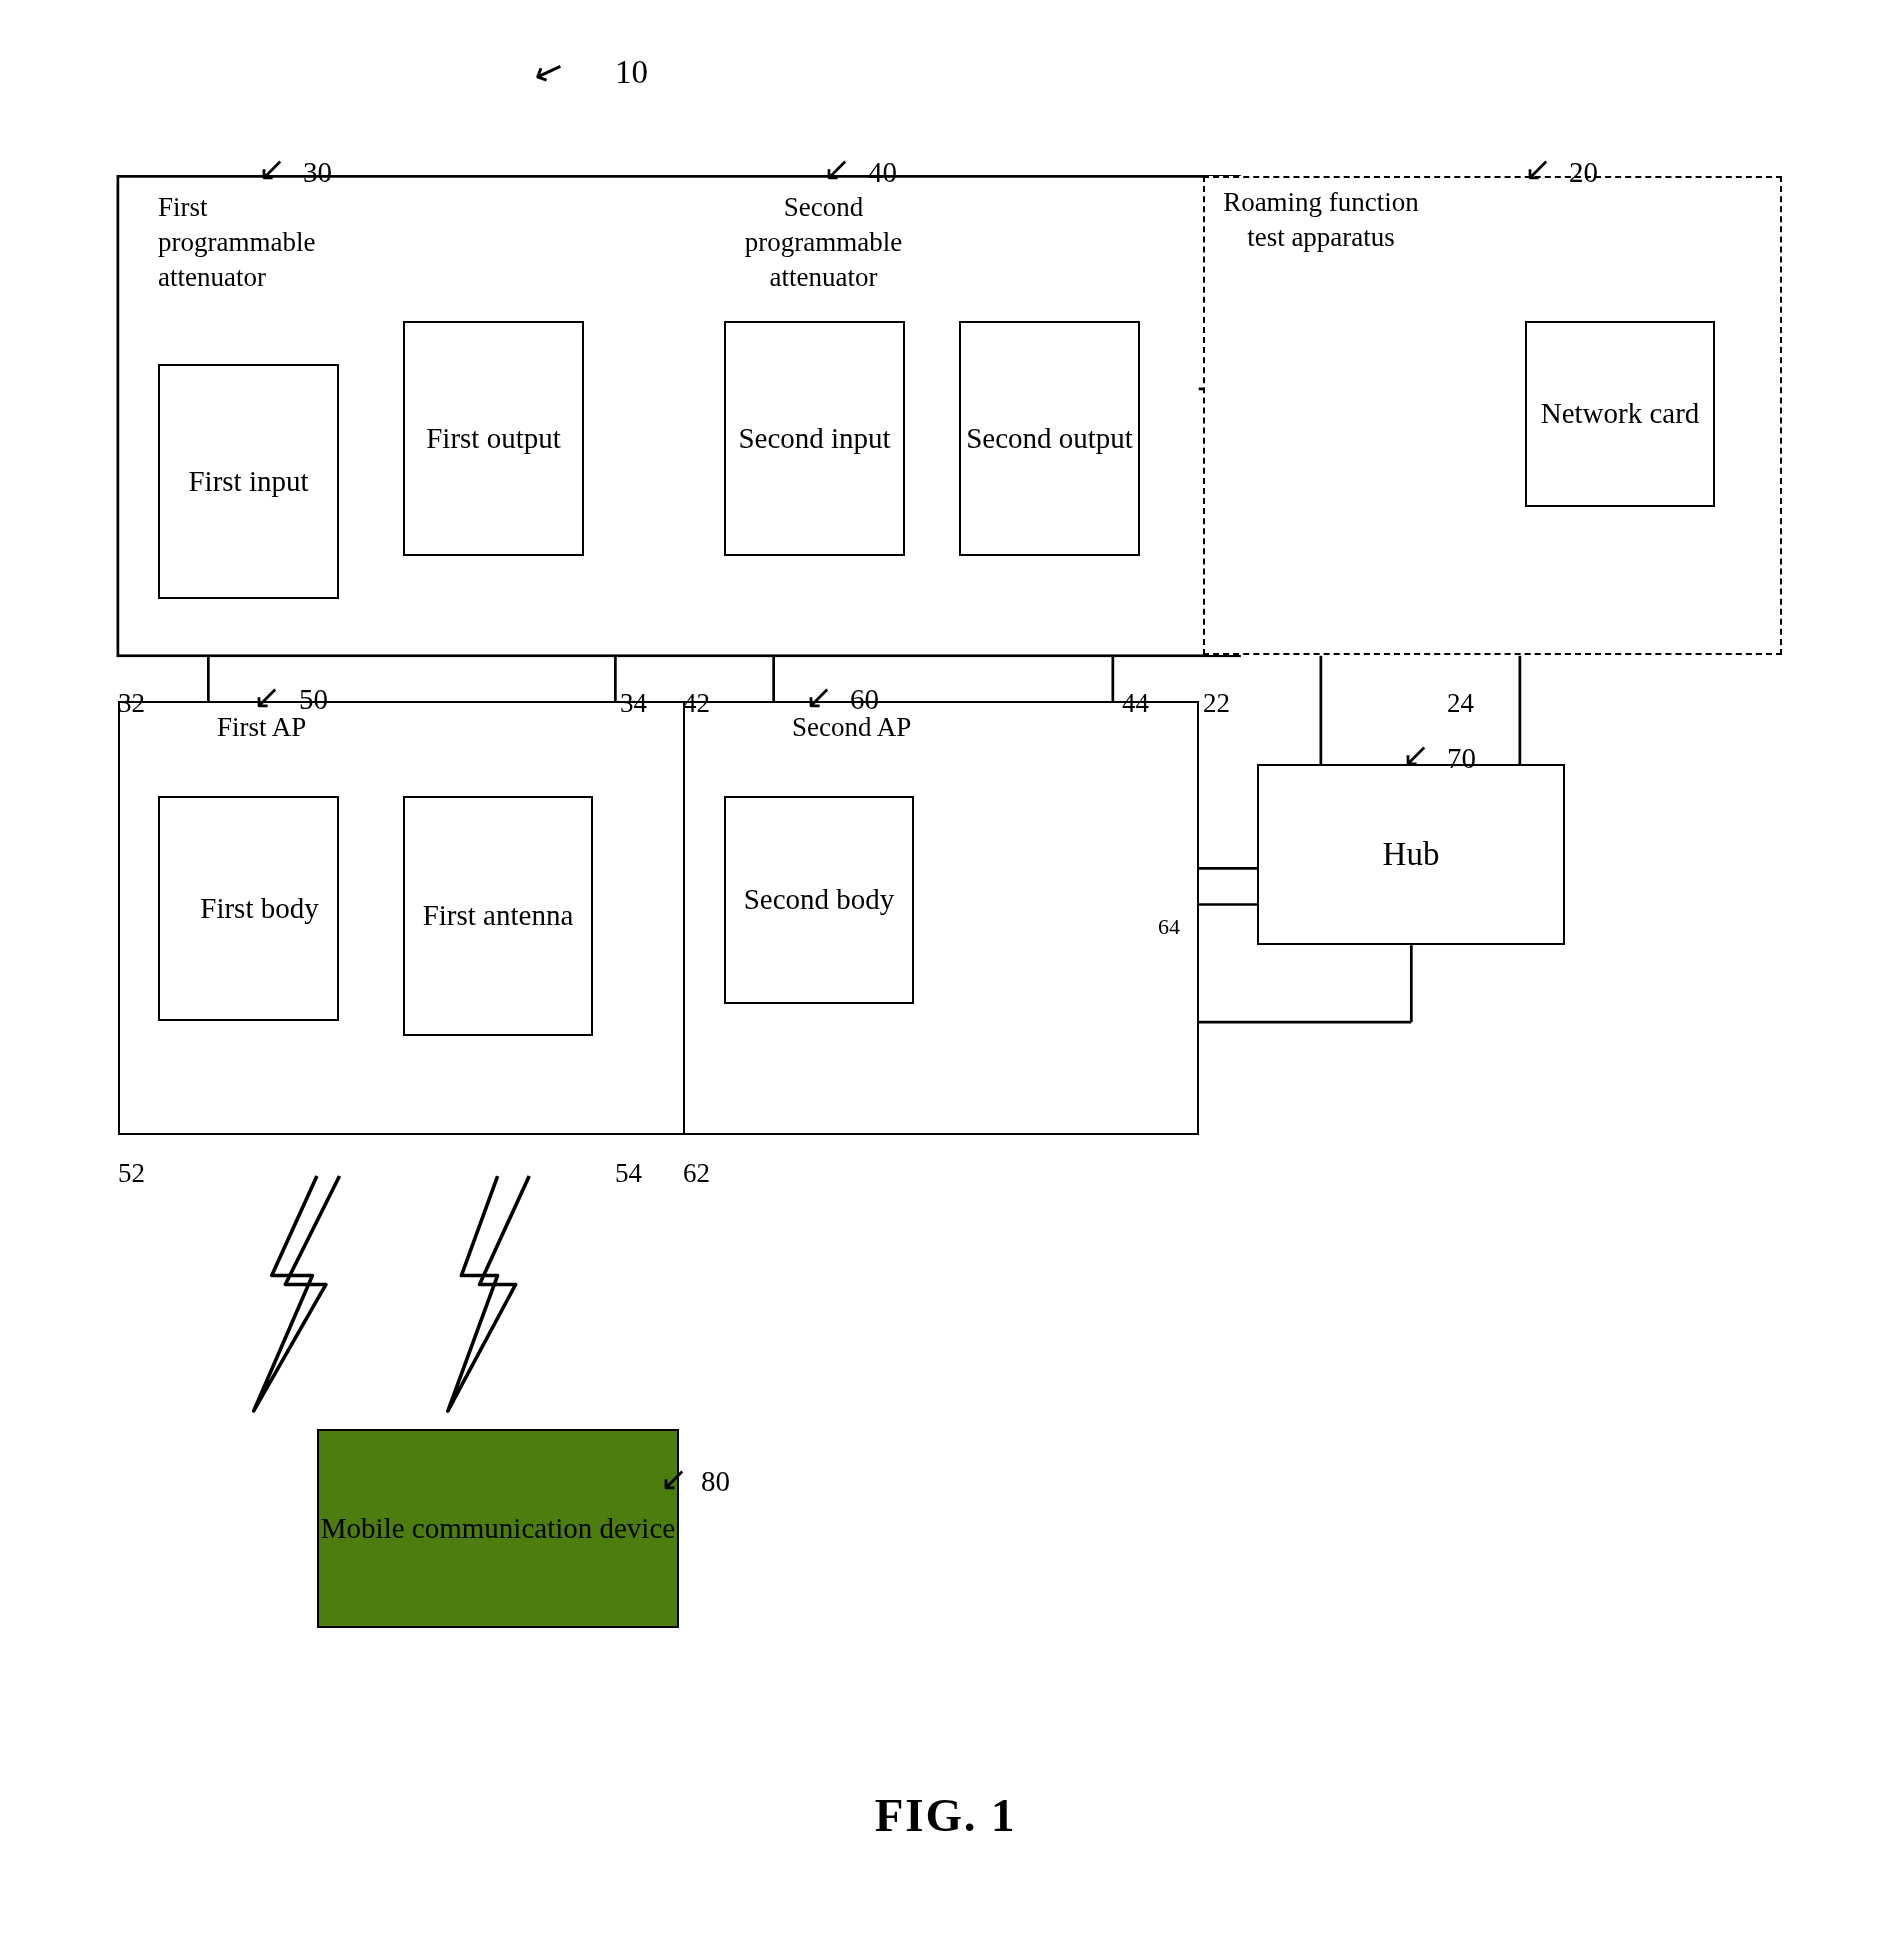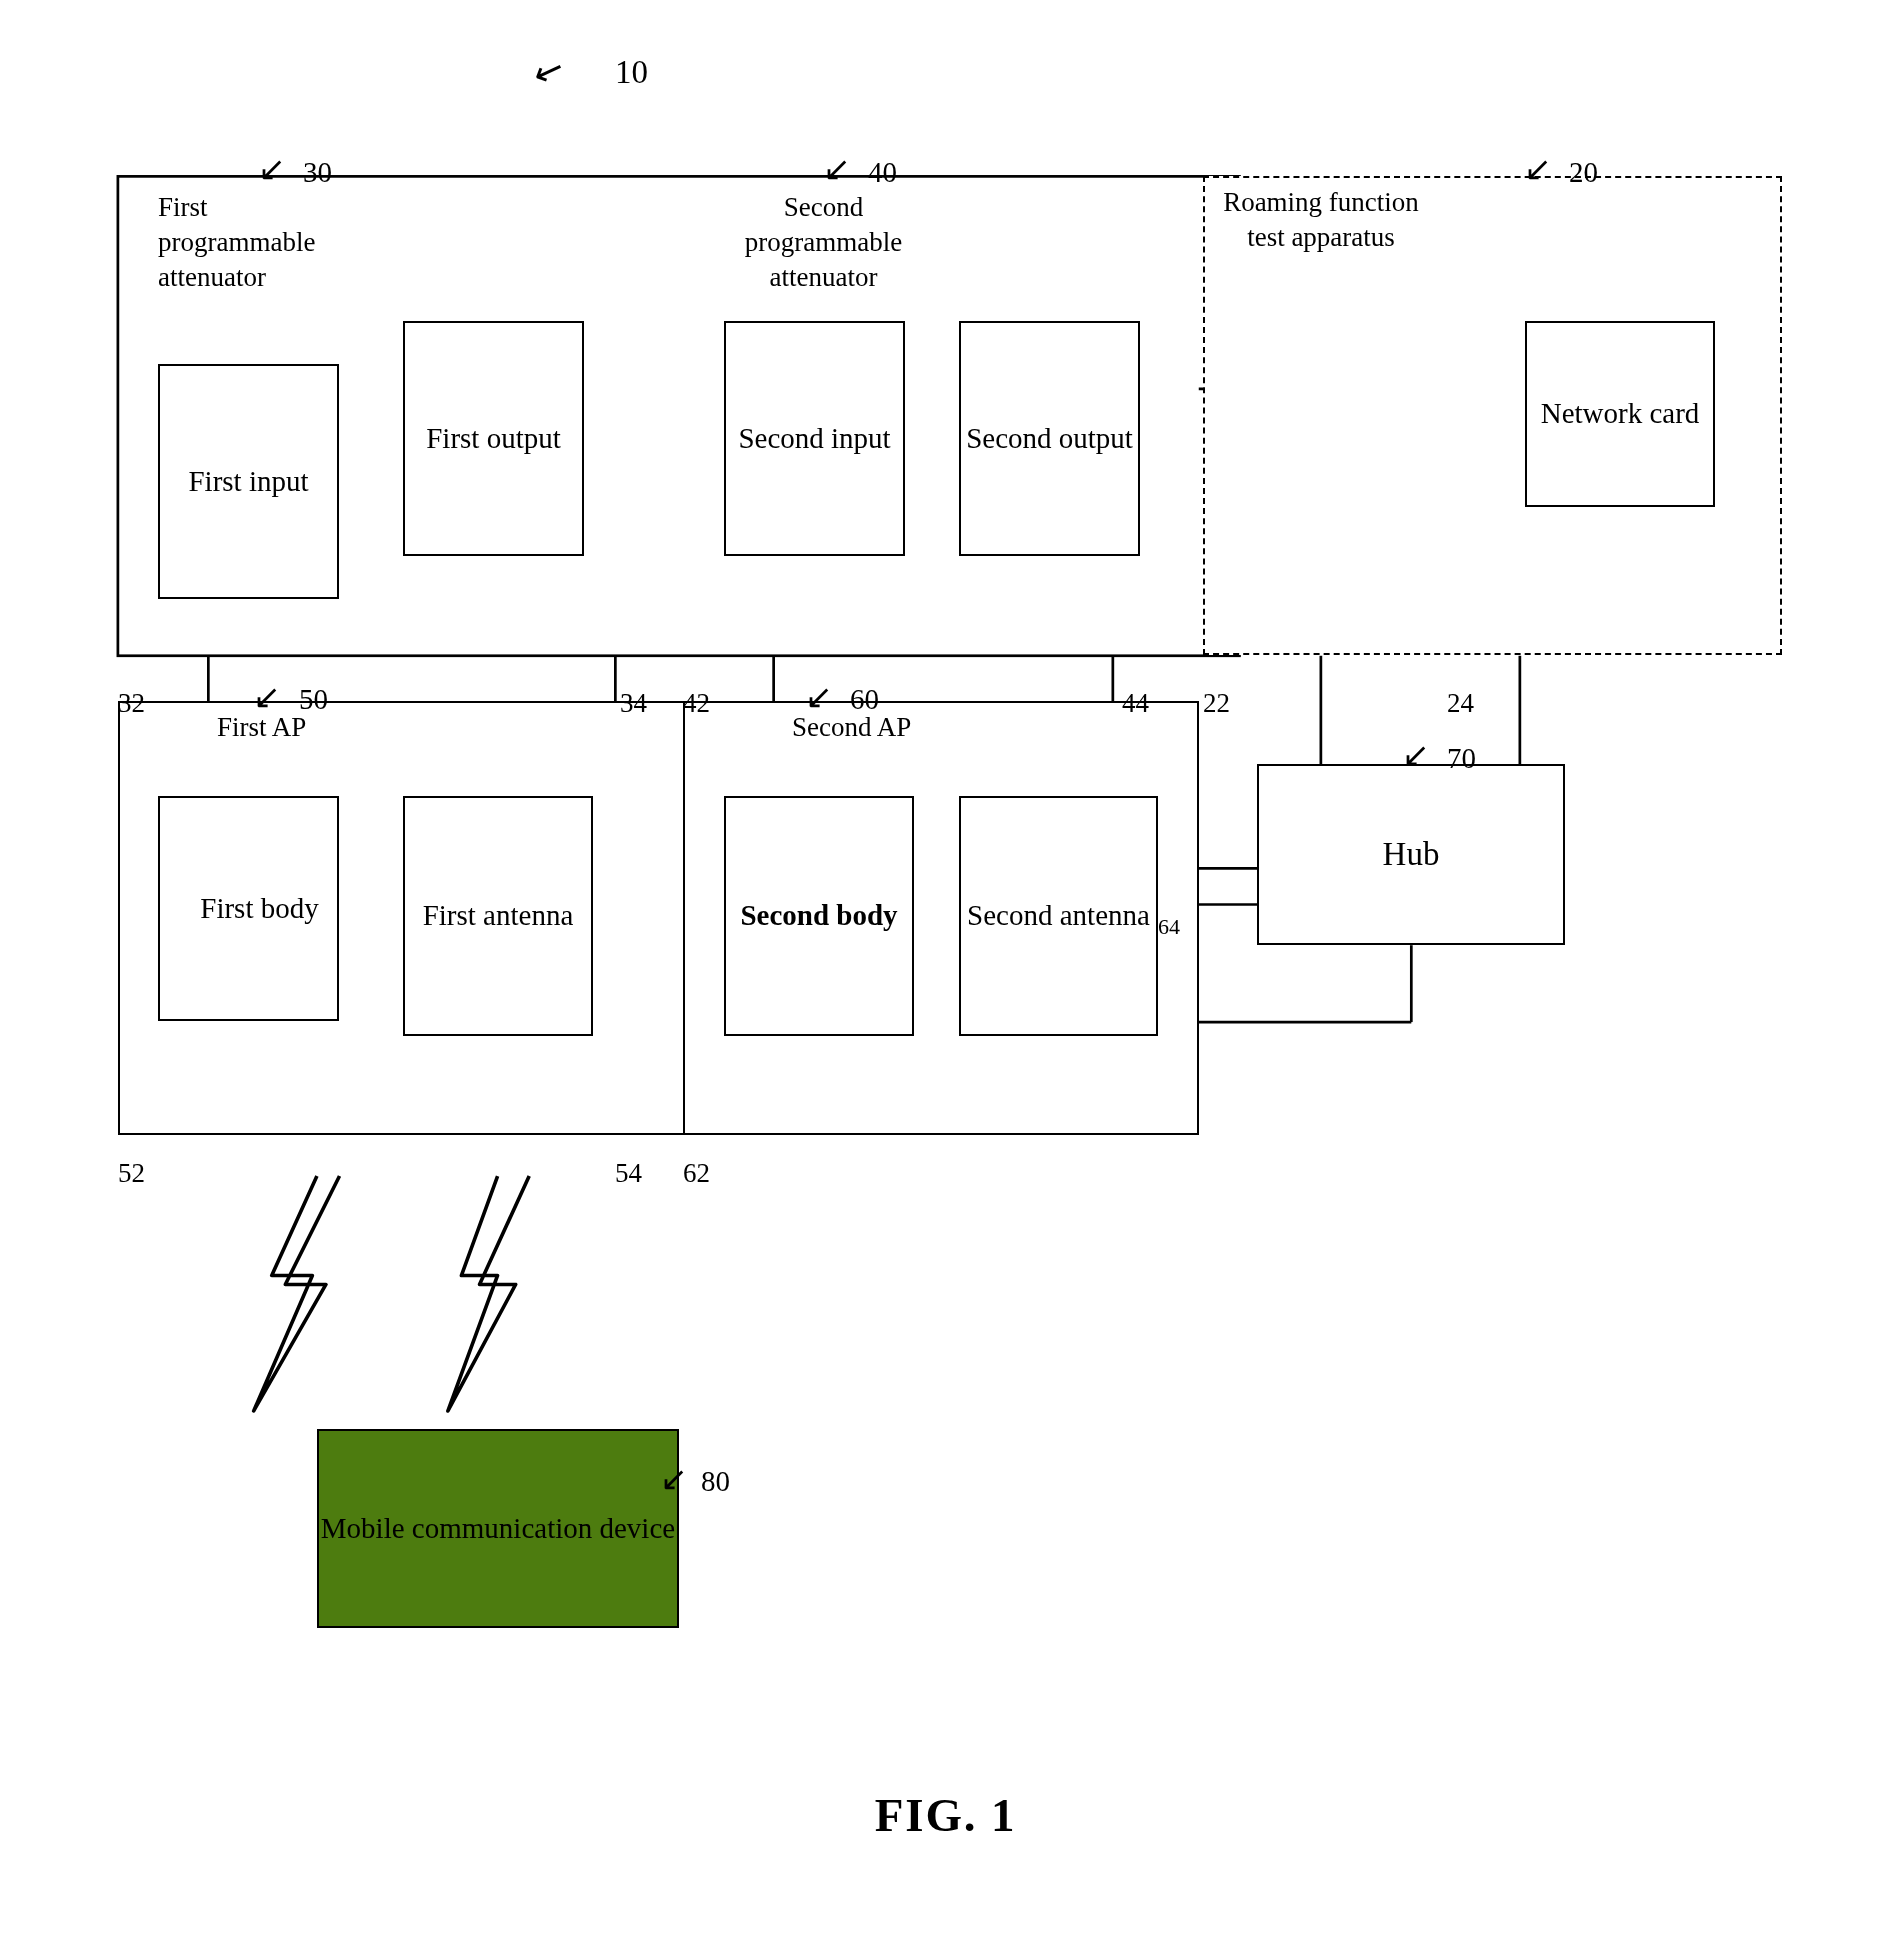--- a/index.html
+++ b/index.html
@@ -364,27 +364,24 @@
 
   <div class="inner-box" style="top:796px; left:403px; width:190px; height:240px;">
     <span>First antenna</span>
   </div>
 
   <div class="second-ap"></div>
   <div class="second-ap-label">Second AP</div>
   <div class="label-60">60</div>
   <div class="arrow-60">↙</div>
 
-  <div class="inner-box" style="top:796px; left:724px; width:190px; height:240px;font-weight:bold;">
+  <div class="inner-box" style="top:796px; left:724px; width:190px; height:208px;">
     <span>Second body</span>
   </div>
 
-  <div class="inner-box" style="top:796px; left:959px; width:199px; height:240px;">
-    <span>Second antenna</span>
-  </div>
 
   <div class="hub-box">
     <span>Hub</span>
   </div>
   <div class="label-70">70</div>
   <div class="arrow-70">↙</div>
 
   <div class="num-label-32">32</div>
   <div class="num-label-34">34</div>
   <div class="num-label-42">42</div>

